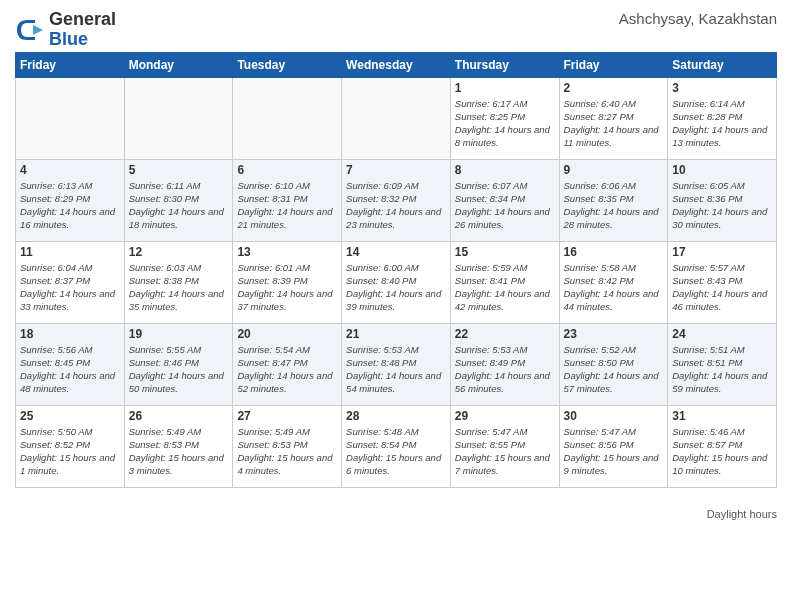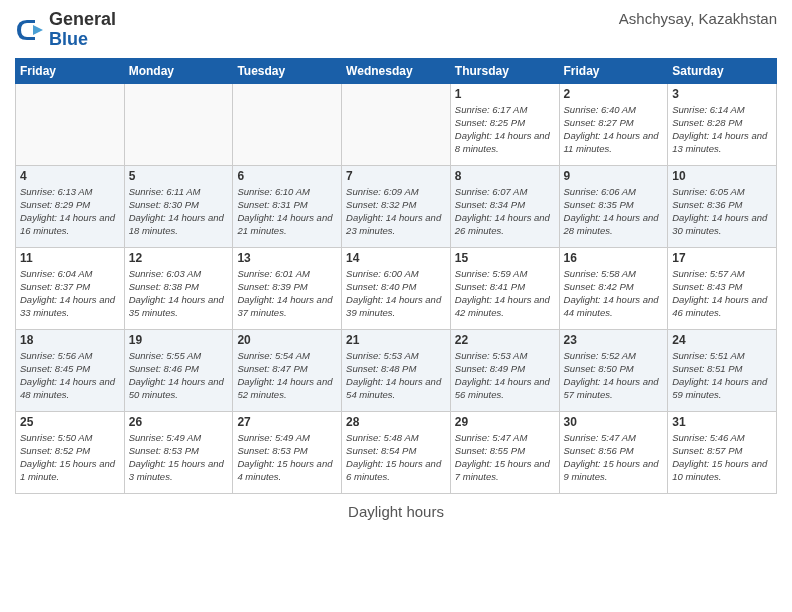--- a/index.html
+++ b/index.html
@@ -12,21 +12,21 @@
     }
     .page {
       width: 792px;
       height: 612px;
       padding: 10px 15px;
     }
     .header {
       display: flex;
       justify-content: space-between;
       align-items: flex-start;
-      margin-bottom: 8px;
+      margin-bottom: 2px;
     }
     .logo {
       display: flex;
       align-items: center;
     }
     .logo-text {
       display: flex;
       flex-direction: column;
       line-height: 1.1;
     }
@@ -89,24 +89,24 @@
       display: block;
       margin-bottom: 2px;
     }
     .day-info {
       font-size: 9.5px;
       color: #444;
       line-height: 1.4;
       font-style: italic;
     }
     .footer {
-      margin-top: 9px;
-      font-size: 15px;
+      margin-top: 20px;
+      font-size: 11px;
       color: #555;
-      text-align: center;
+      text-align: right;
     }
     .alt-row td {
       background-color: #f0f4f8;
     }
   </style>
 </head>
 <body>
 
 <div class="page">
   <div class="header">

